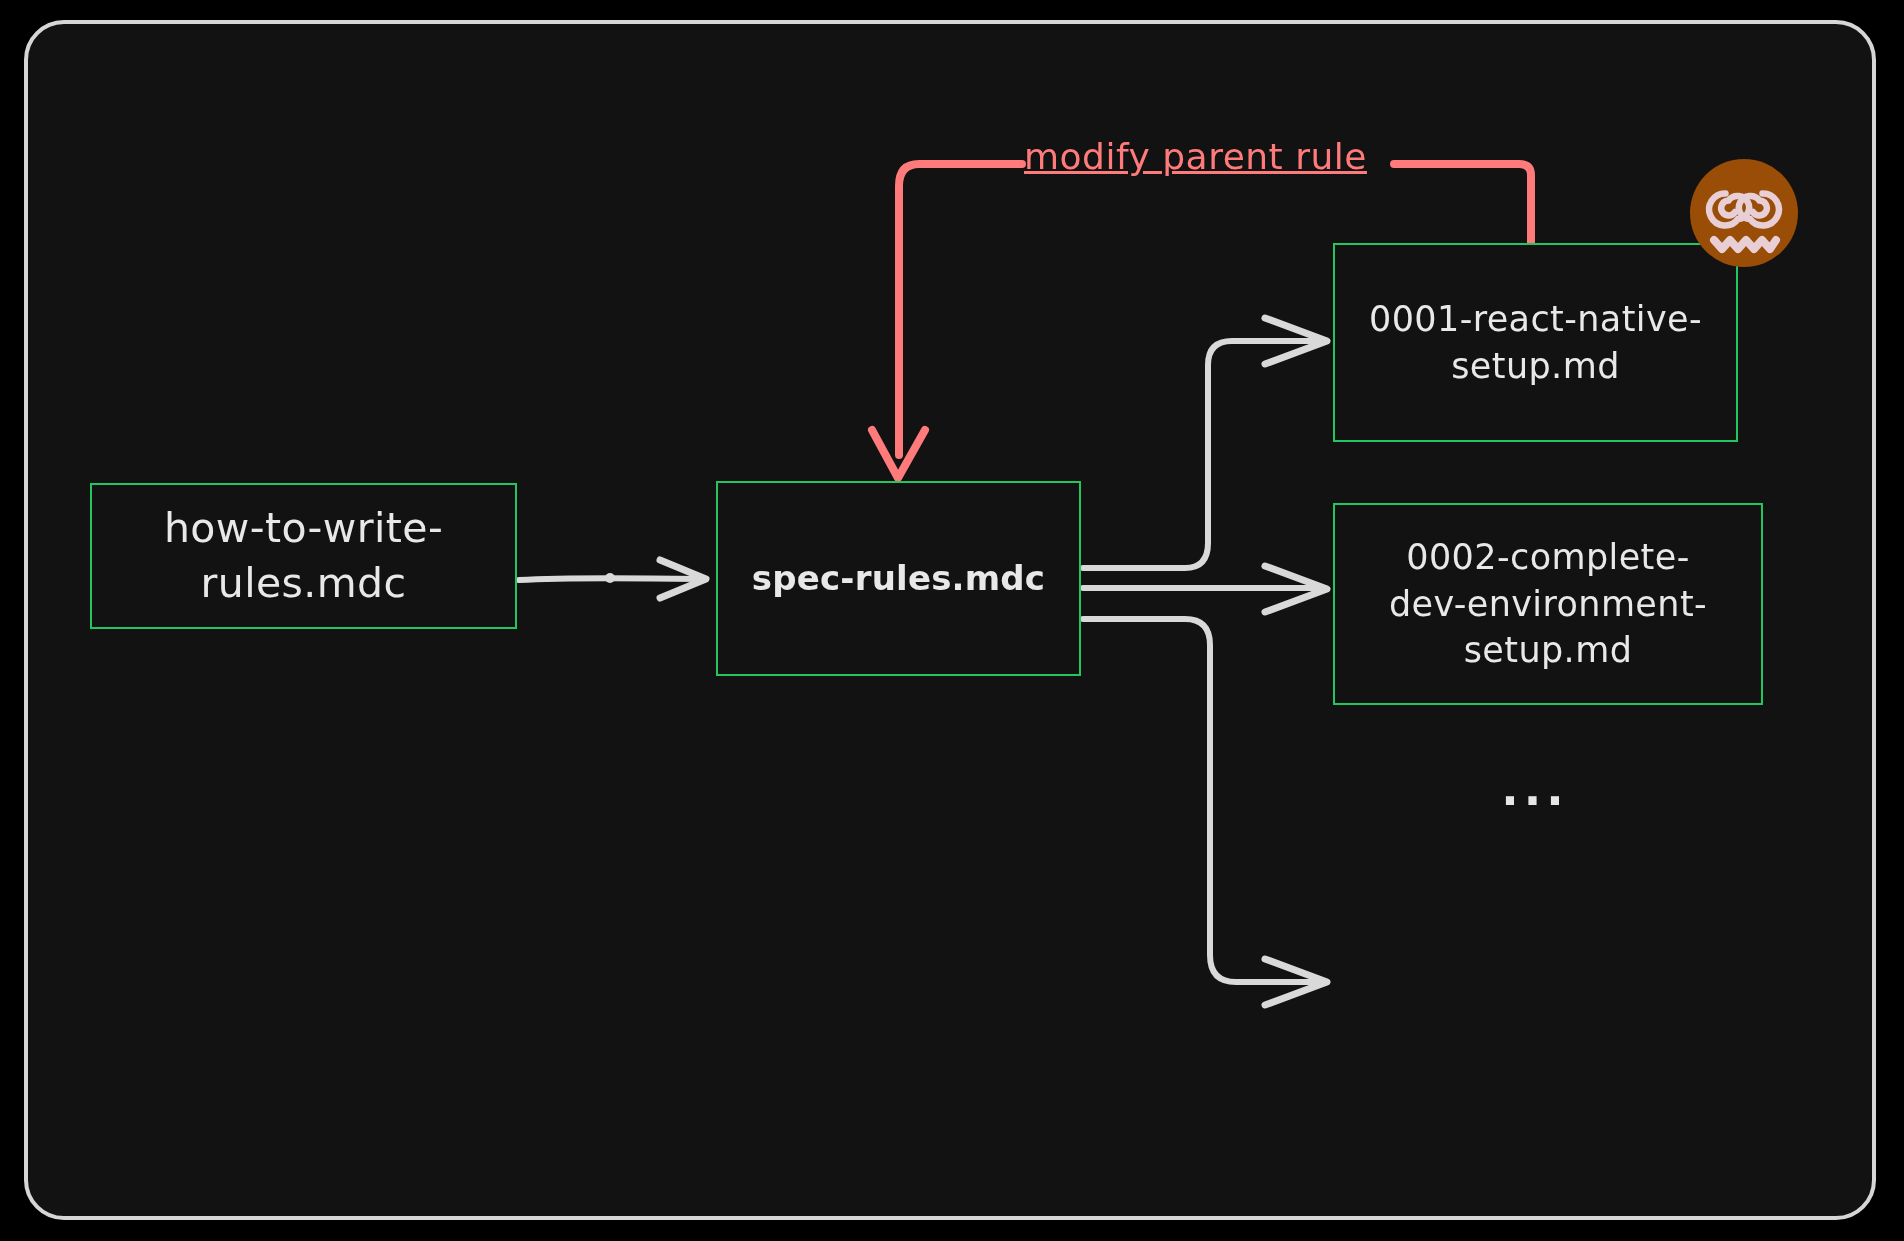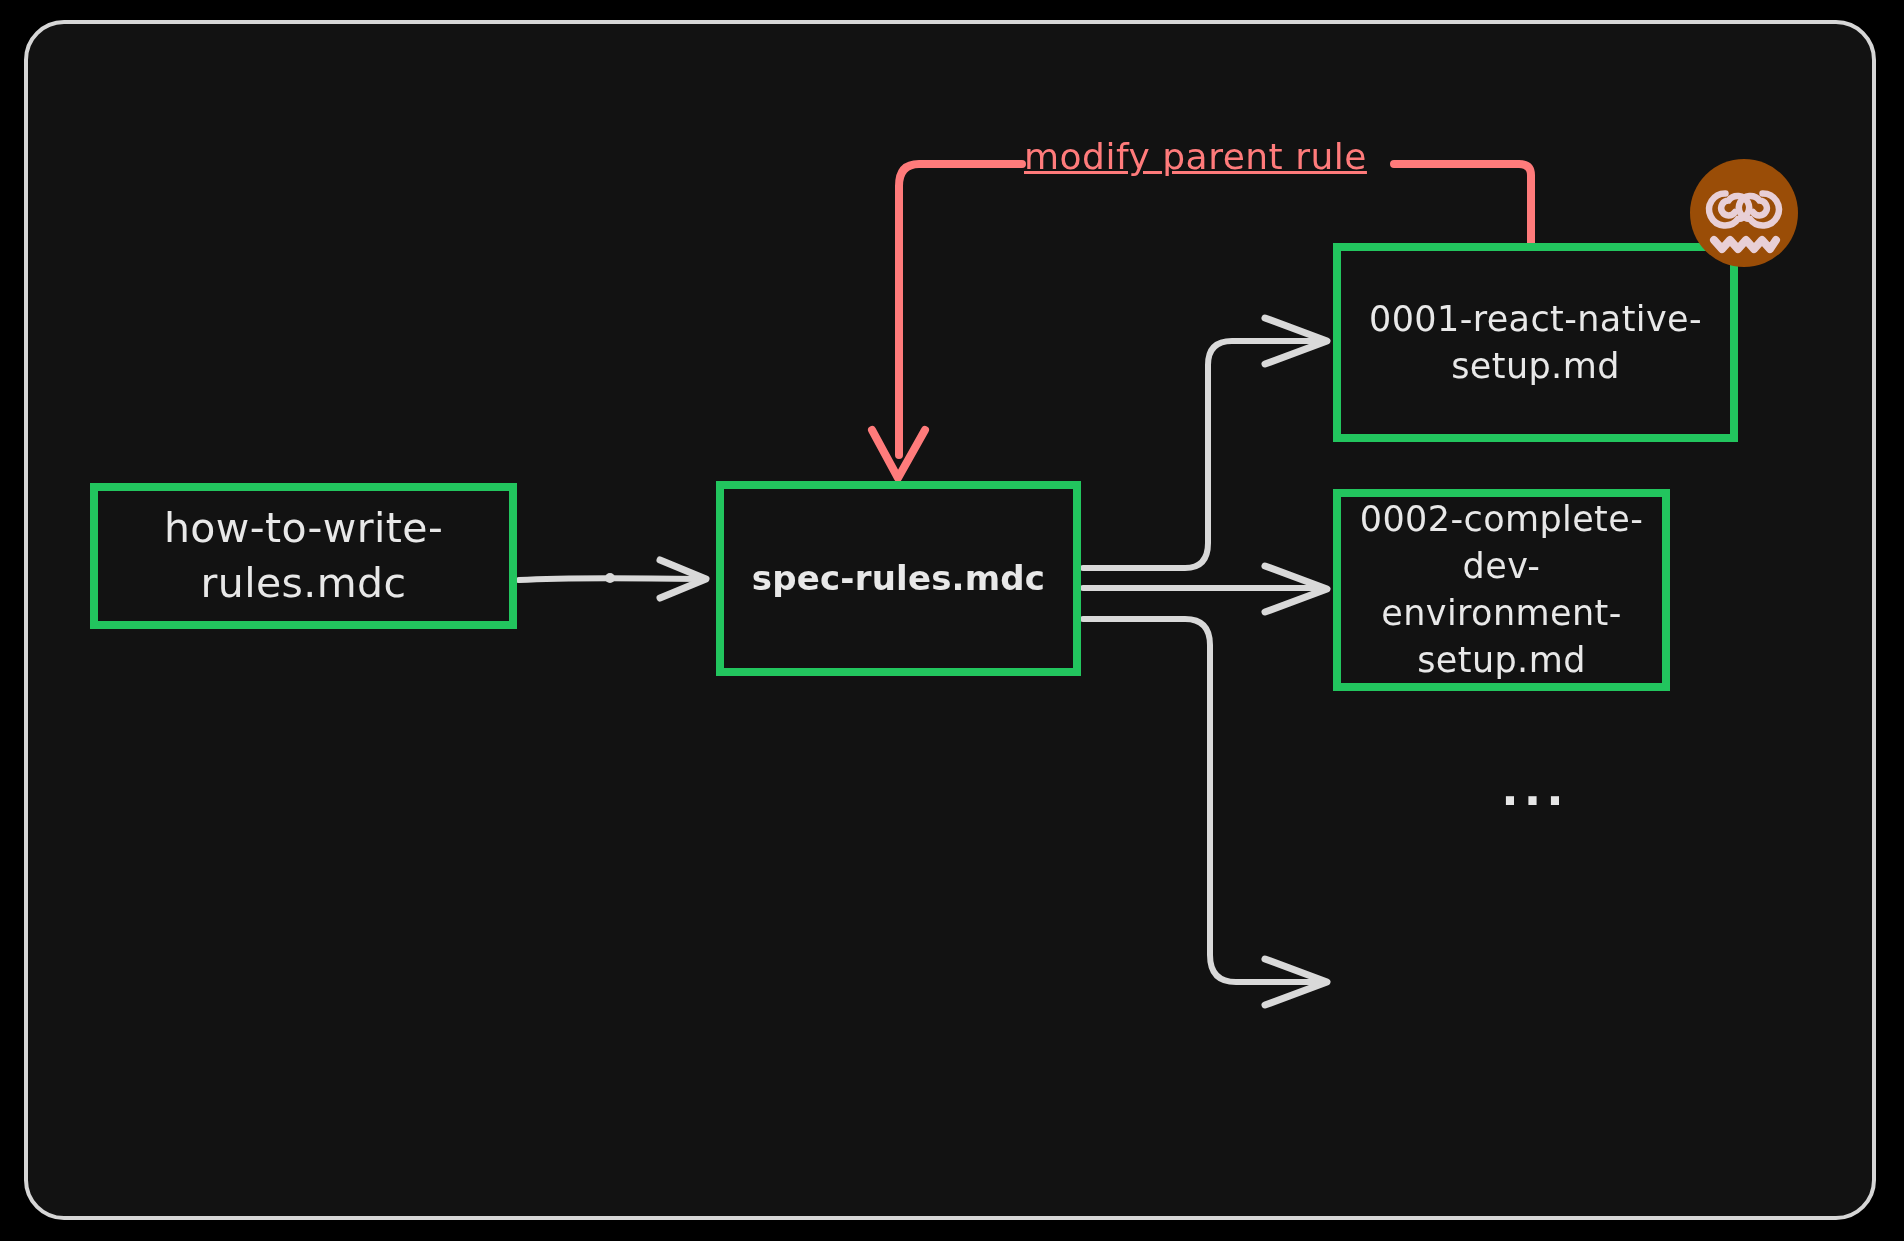--- a/index.html
+++ b/index.html
@@ -21,34 +21,34 @@
   }
 
   
   #wires{position:absolute;left:0;top:0;width:1904px;height:1241px;overflow:visible;}
 
   
   .node{
     position:absolute;
     box-sizing:border-box;
     background:#121212;
-    border:8px solid #22c55e;
+    border:2px solid #22c55e;
     display:flex;align-items:center;justify-content:center;
     text-align:center;
     color:#e8e8e8;
     font-family:"DejaVu Sans","Liberation Sans",sans-serif;
     letter-spacing:.4px;
     line-height:1.34;
   }
   .node .label{display:block;padding:0 14px;}
 
   #node-how-to-write{ left:90px;  top:483px;  width:427px; height:146px; font-size:41px; }
   #node-spec-rules { left:716px;  top:481px;  width:365px; height:195px; font-size:34px; font-weight:700; letter-spacing:.2px;}
   #node-0001       { left:1333px; top:243px;  width:405px; height:199px; font-size:35px; }
-  #node-0002       { left:1333px; top:489px;  width:337px; height:202px; font-size:35px; }
+  #node-0002       { left:1333px; top:503px;  width:430px; height:202px; font-size:35px; }
   #node-0006       { left:1333px; top:864px;  width:405px; height:206px; font-size:35px; }
 
   
   #ellipsis{
     position:absolute;left:1490px;top:760px;width:90px;height:58px;
     display:flex;align-items:center;justify-content:center;
     color:#e6e6e6;font-size:46px;font-weight:700;line-height:1;
     letter-spacing:5px;
   }
 

